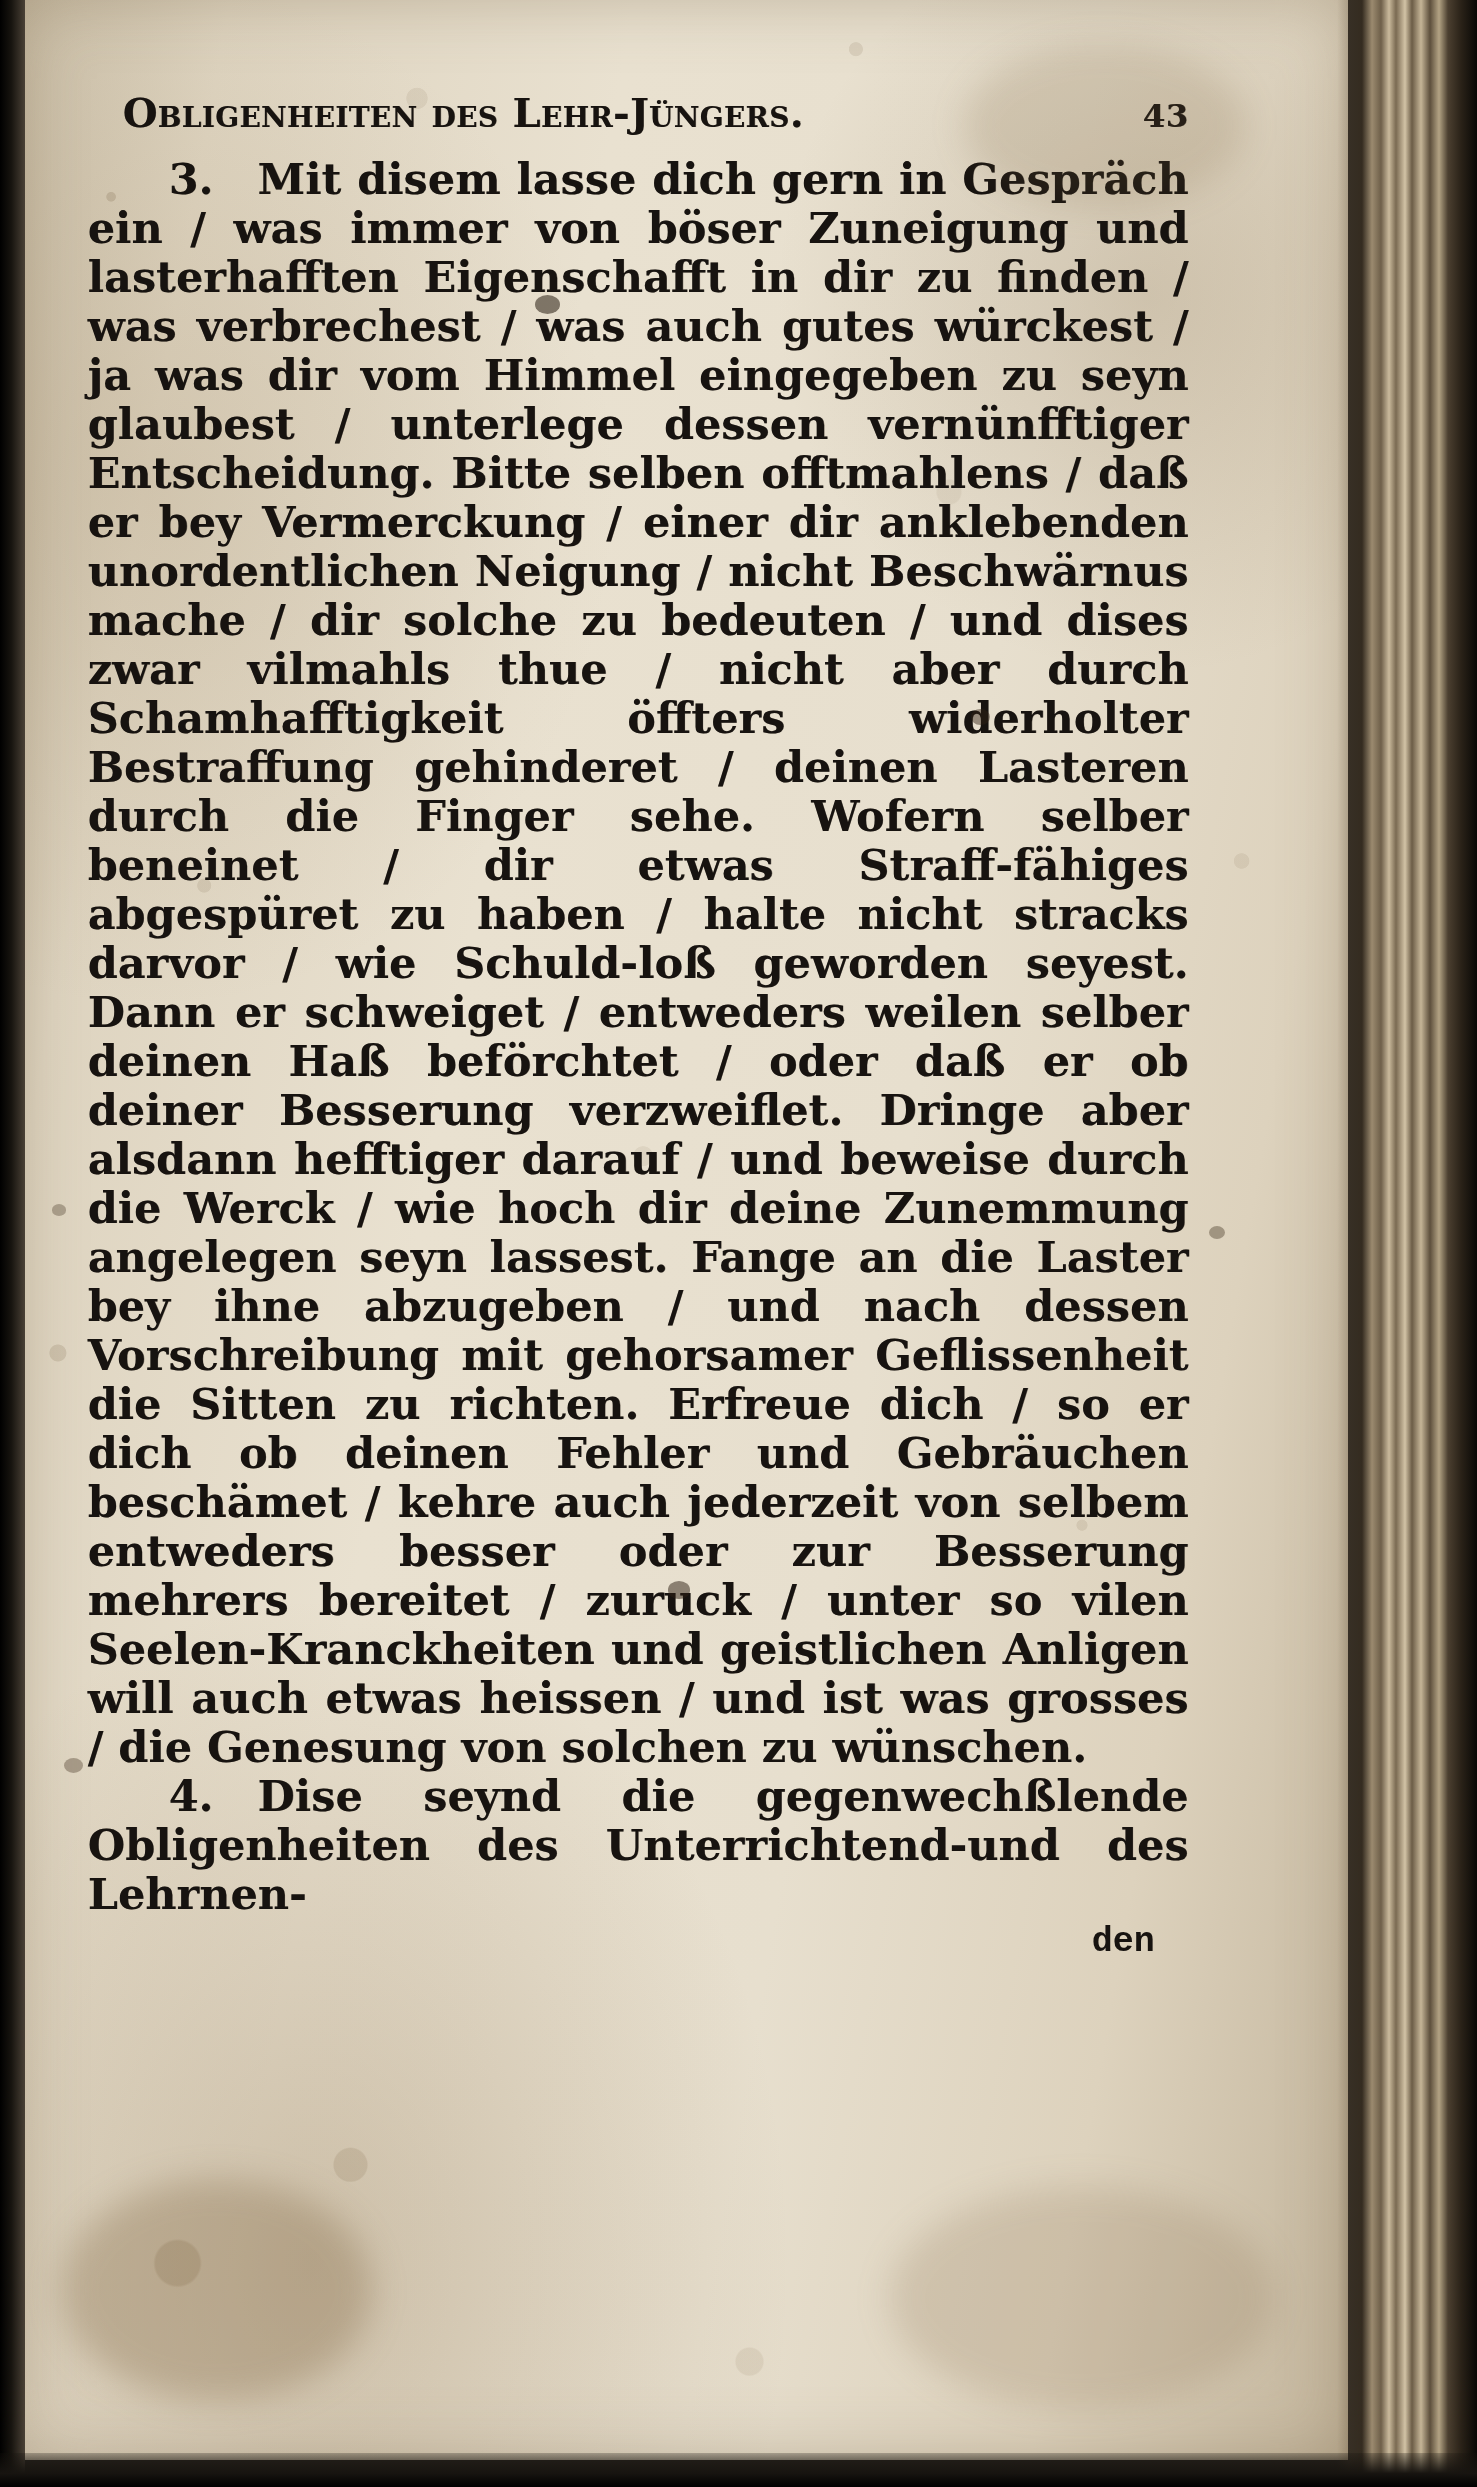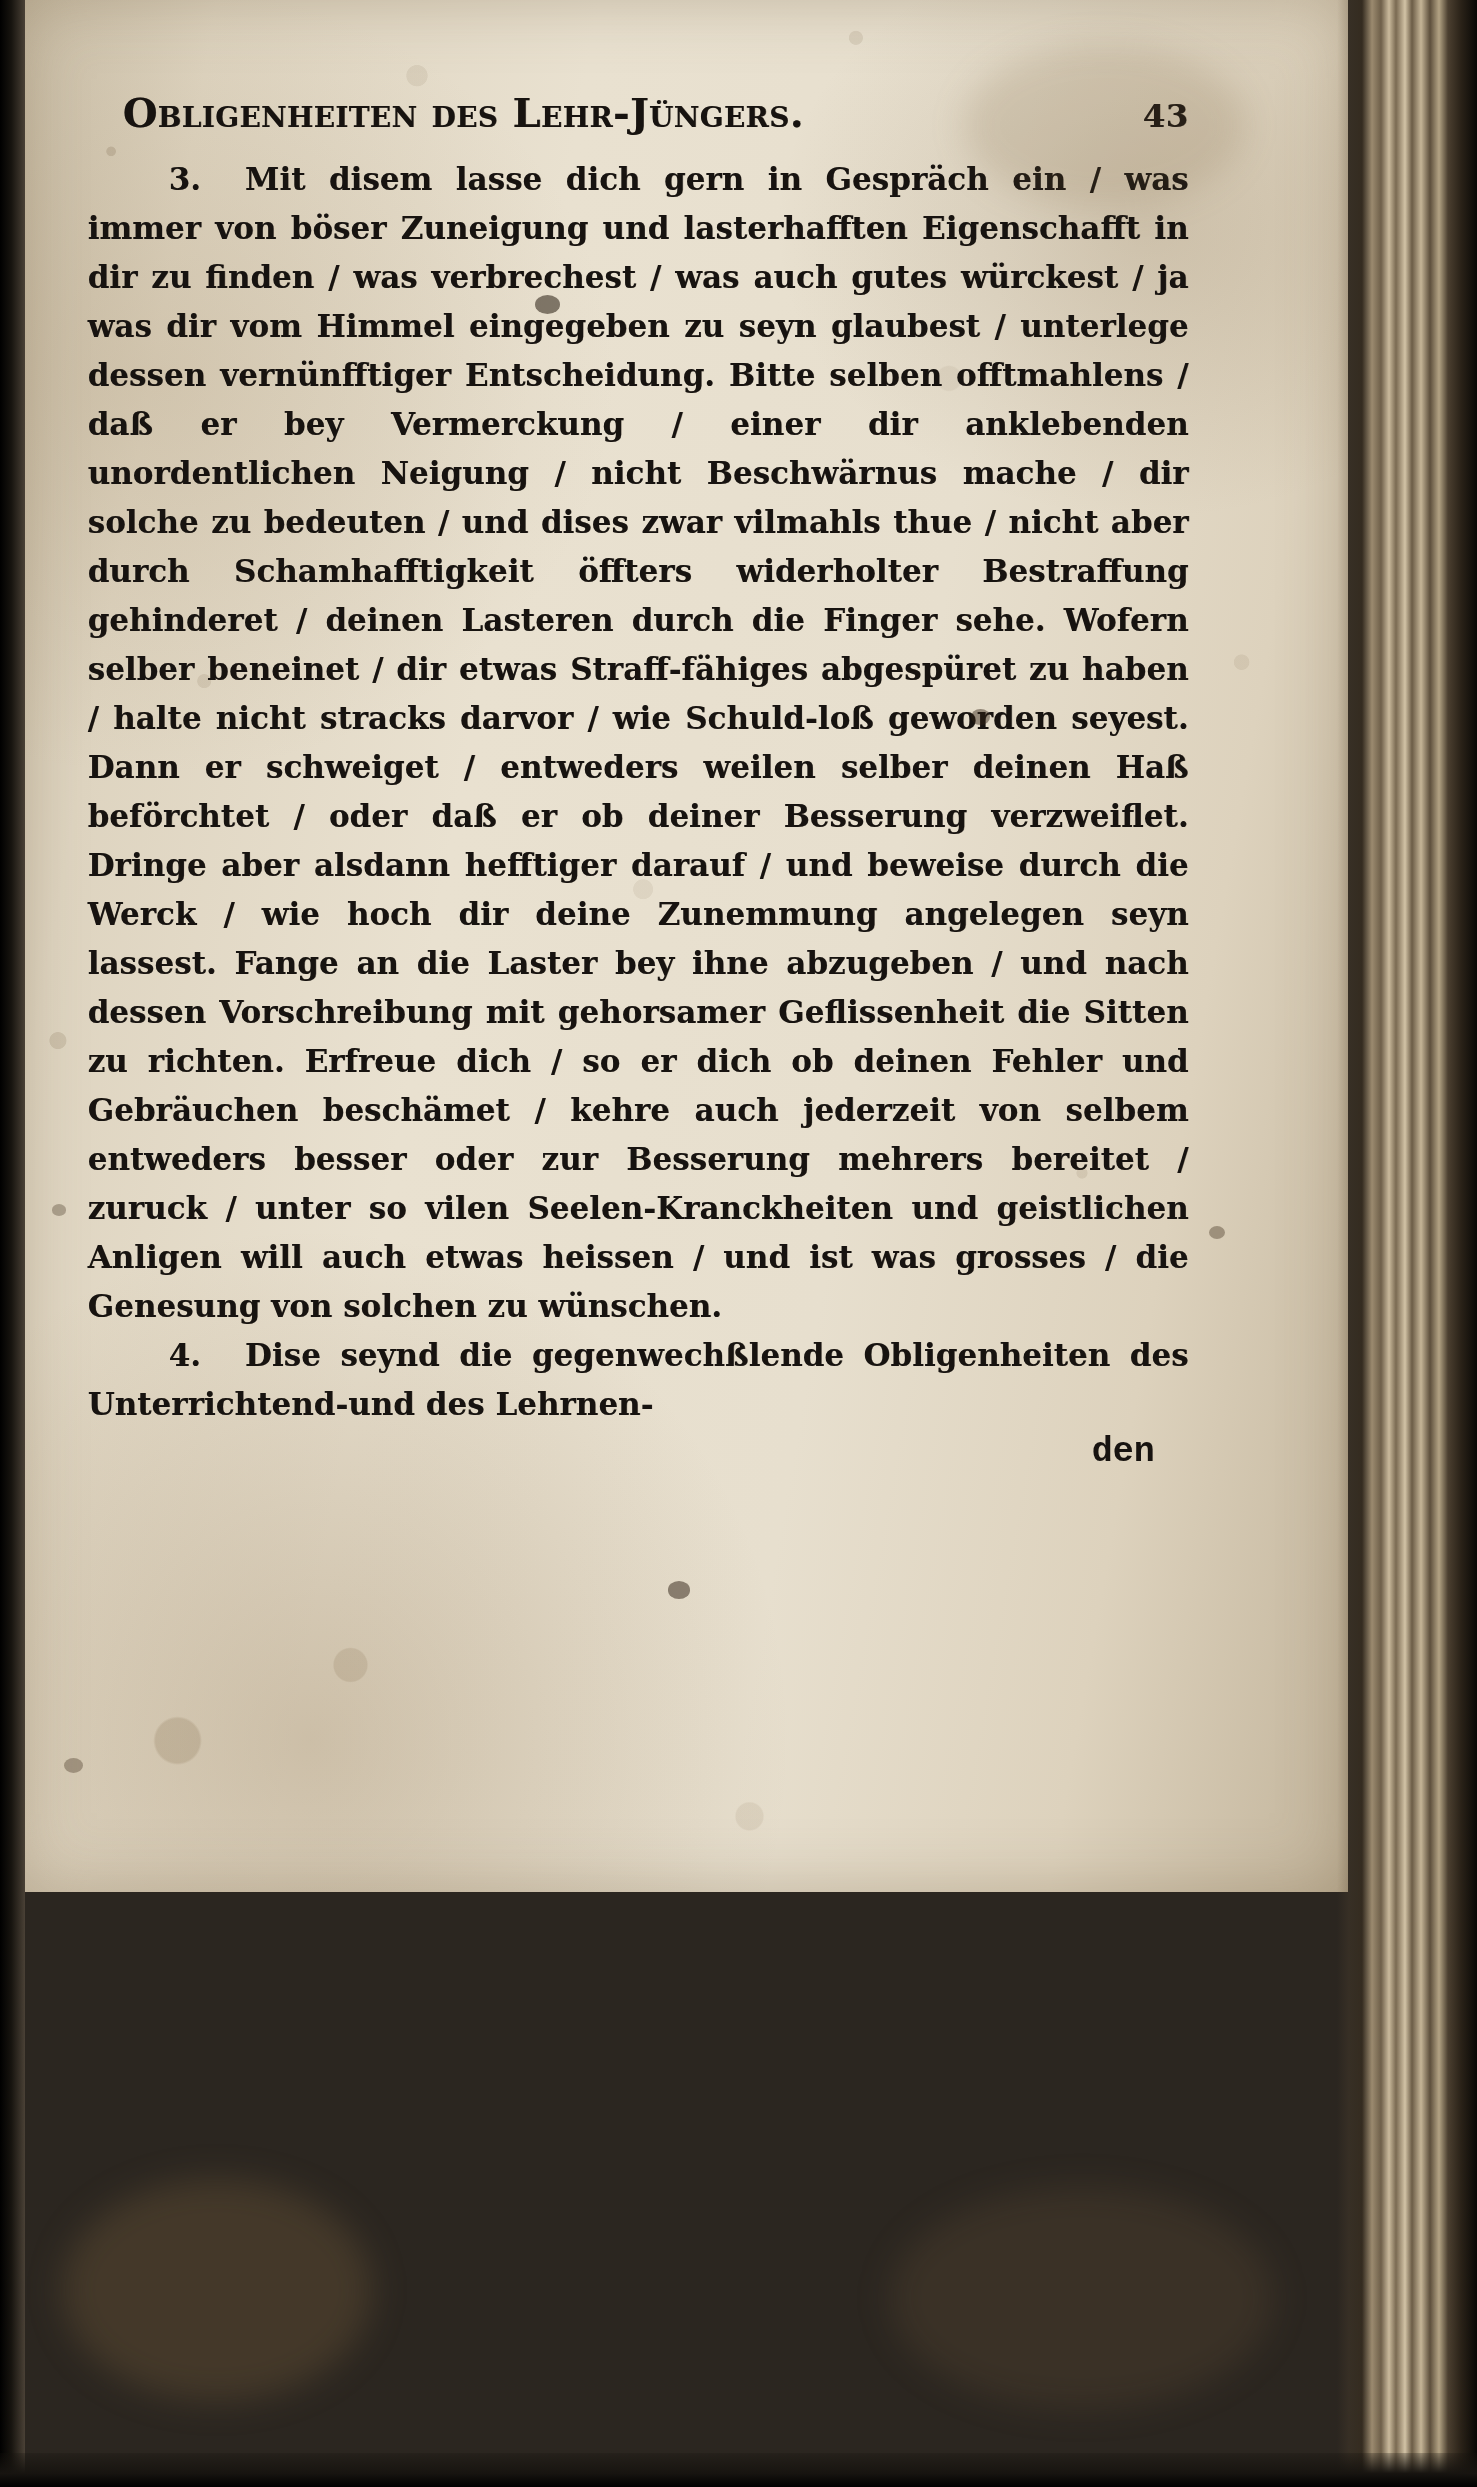--- a/index.html
+++ b/index.html
@@ -38,21 +38,21 @@
     background: linear-gradient(180deg, rgba(20,17,12,0.25) 0%, #171410 60%, #000 100%);
     z-index: 7;
   }
 
   
   .paper {
     position: absolute;
     left: 17.7px;
     top: 0;
     width: 1330px;
-    height: 1892px;
+    height: 2460px;
     background:
       radial-gradient(ellipse 60% 45% at 22% 92%, rgba(150,126,92,0.35) 0%, rgba(150,126,92,0) 60%),
       radial-gradient(ellipse 40% 22% at 85% 12%, rgba(140,118,86,0.25) 0%, rgba(140,118,86,0) 70%),
       radial-gradient(ellipse 50% 30% at 10% 20%, rgba(160,138,104,0.22) 0%, rgba(160,138,104,0) 70%),
       linear-gradient(100deg, #c9bda6 0%, #ded4c0 12%, #e9e1d0 35%, #e7dfce 62%, #ddd2bd 82%, #c2b49b 100%);
     box-shadow: inset 0 0 66px rgba(120,100,70,0.35);
   }
 
   
   .grain {
@@ -123,21 +123,21 @@
   .running-head .head-title {
     font-variant: small-caps;
   }
   .running-head .folio {
     font-size: 32.5px;
     font-weight: 700;
   }
 
   p.body {
     margin: 0;
-    font-size: 31px;
+    font-size: 43px;
     line-height: 49px;
     text-align: justify;
     text-justify: inter-word;
     font-weight: 600;
     text-shadow: 0.3px 0.3px 0 rgba(35,26,18,0.45);
     hyphens: none;
   }
   p.body + p.body { }
   .indent { display: inline-block; width: 81px; }
   .gap { display: inline-block; width: 44px; }

